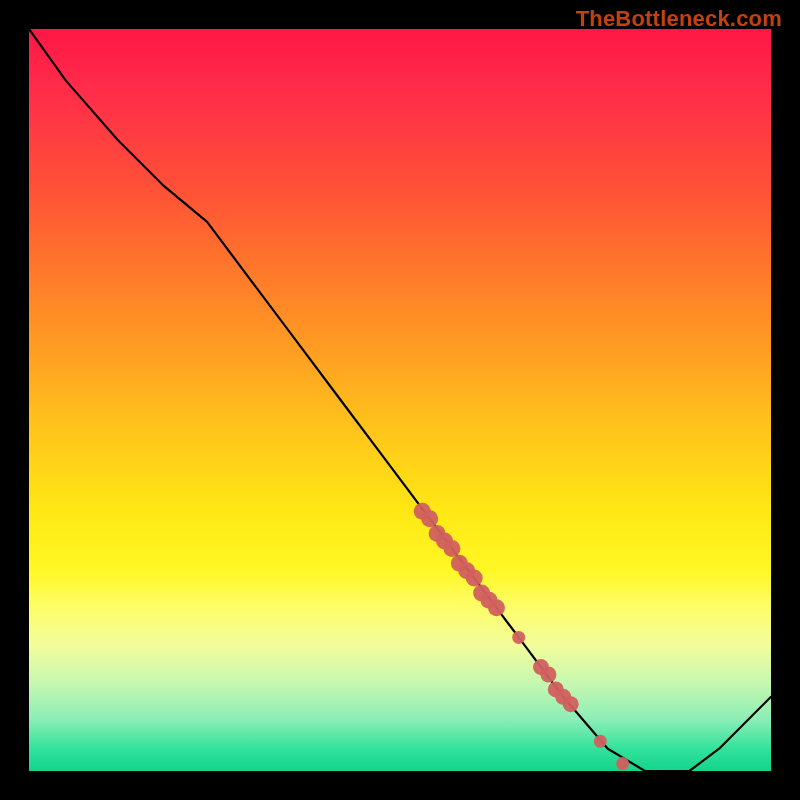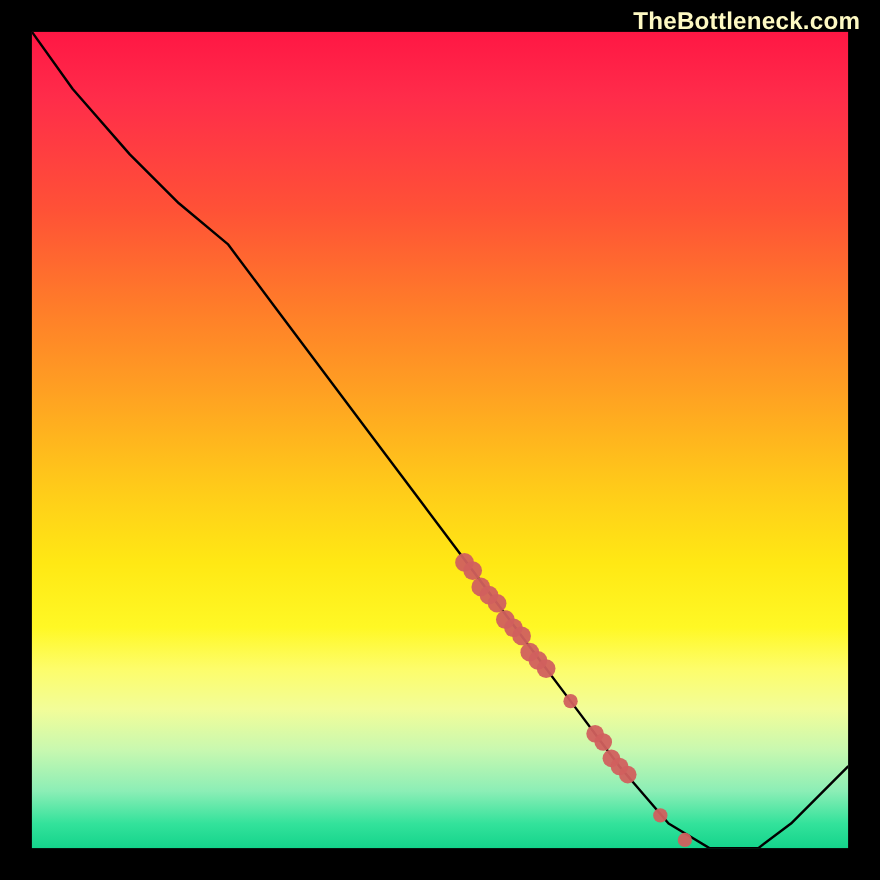--- a/index.html
+++ b/index.html
@@ -38,21 +38,21 @@
       #14d48b 100%
     );
   }
   .watermark {
     position: absolute;
     top: 6px;
     right: 18px;
     font-family: Arial, Helvetica, sans-serif;
     font-size: 22px;
     font-weight: bold;
-    color: #fef9c3;
+    color: #c2410c;
     letter-spacing: 0.2px;
     user-select: none;
   }
   svg.overlay {
     position: absolute;
     left: 0;
     top: 0;
     width: 742px;
     height: 742px;
   }

